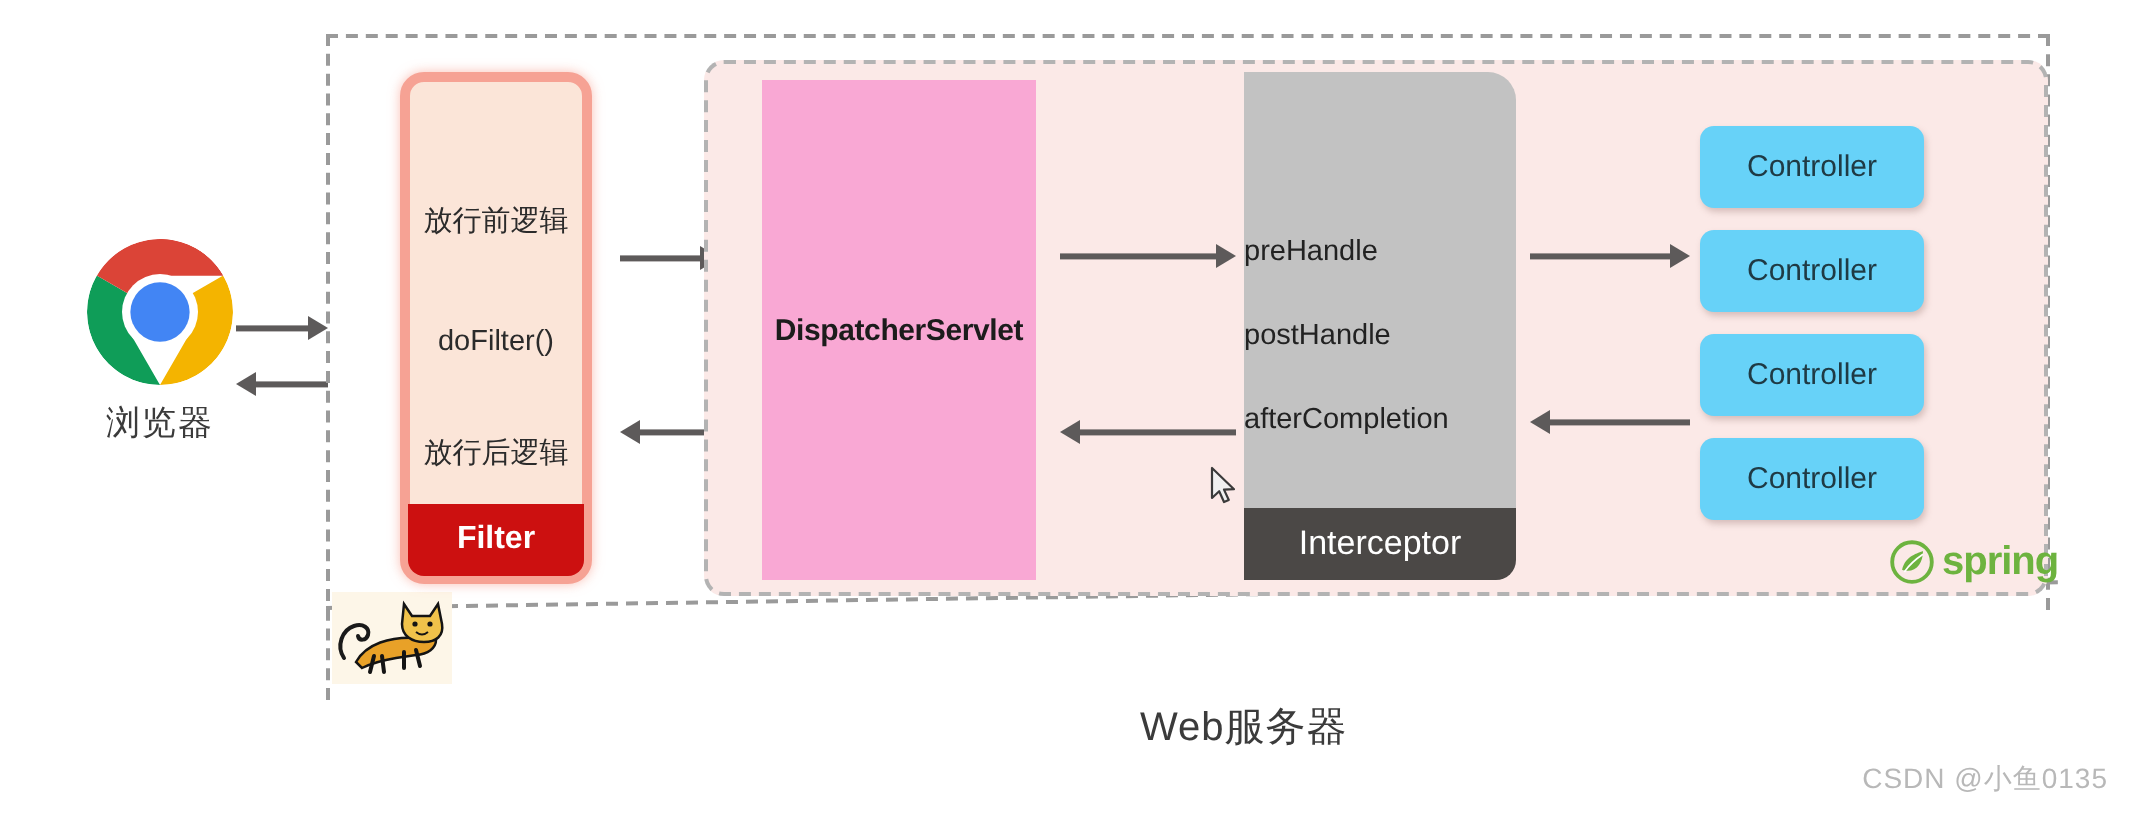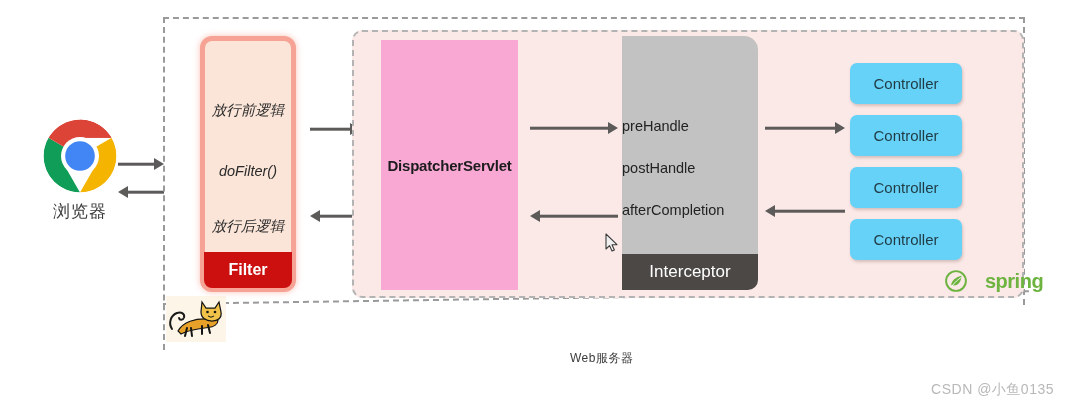--- a/index.html
+++ b/index.html
@@ -43,35 +43,35 @@
   .dash-h{height:0;border-top:2px dashed #9a9a9a;}
   .dash-v{width:0;border-left:2px dashed #9a9a9a;}
   #ws-top{left:0;top:0;width:862px;}
   #ws-left{left:0;top:0;height:333px;}
   #ws-right{left:860px;top:0;height:288px;}
   #ws-bottom{
     left:0;top:286px;width:866px;
     transform-origin:0 0;transform:rotate(-0.85deg);
   }
   #web-server-label{
-    left:570px;top:350px;font-size:12px;color:#3b3b3b;letter-spacing:0.5px;
+    left:570px;top:350px;font-size:20px;color:#3b3b3b;letter-spacing:0.5px;
   }
 
   
   #tomcat-logo{left:166px;top:296px;width:60px;height:46px;}
 
   
   #filter-box{
     left:200px;top:36px;width:96px;height:256px;
     background:#fbe5d8;border:5px solid #f6a294;border-radius:12px;
     box-sizing:border-box;box-shadow:0 0 6px rgba(246,140,120,.55);
   }
   #filter-box .line{
     position:absolute;left:0;width:100%;text-align:center;
-    font-size:14.5px;color:#2b2b2b;font-style:italic;
+    font-size:14.5px;color:#2b2b2b;
   }
   #filter-pre{top:60px;}
   #filter-do{top:122px;}
   #filter-post{top:176px;}
   #filter-footer{
     position:absolute;left:-1px;bottom:-1px;width:calc(100% + 2px);height:36px;
     background:#cc1010;border-radius:0 0 8px 8px;
     display:flex;align-items:center;justify-content:center;
     color:#ffffff;font-size:16px;font-weight:600;
   }
@@ -118,21 +118,21 @@
   
   .controller{
     position:absolute;left:850px;width:112px;height:41px;
     background:#67d2f8;border-radius:7px;
     display:flex;align-items:center;justify-content:center;
     font-size:15px;color:#1f3a44;
     box-shadow:1px 2px 3px rgba(170,140,135,.45);
   }
 
   
-  #spring-logo{left:945px;top:270px;height:22px;display:flex;align-items:center;gap:14px;}
+  #spring-logo{left:945px;top:270px;height:22px;display:flex;align-items:center;}
   #spring-logo .word{
     font-size:20px;color:#6db33f;font-weight:600;margin-left:4px;
     letter-spacing:-0.5px;
   }
 
   
   #cursor{left:605px;top:233px;width:14px;height:20px;}
 
   
   #watermark{

